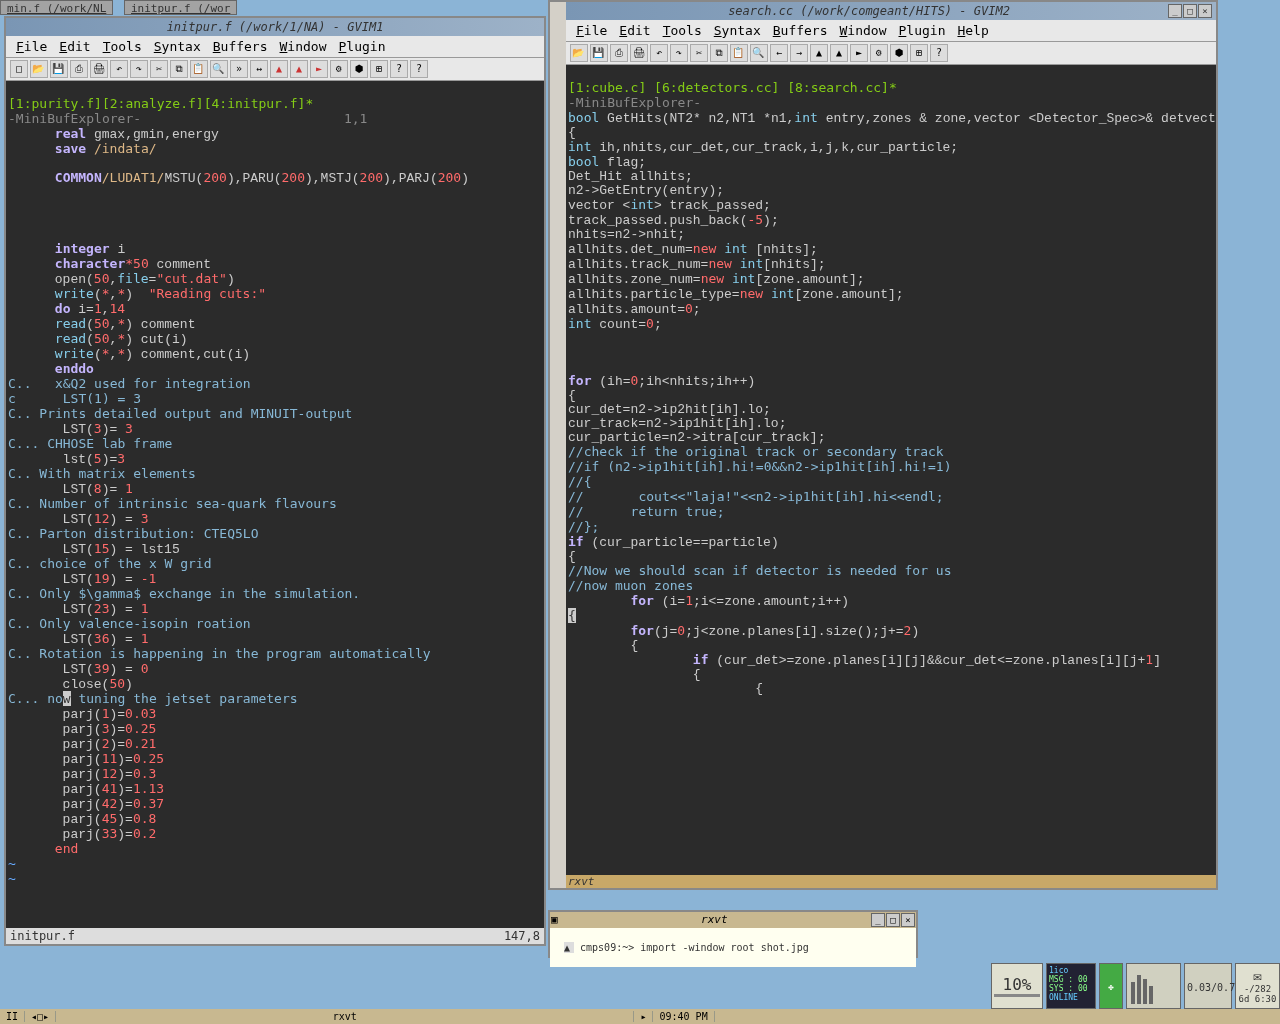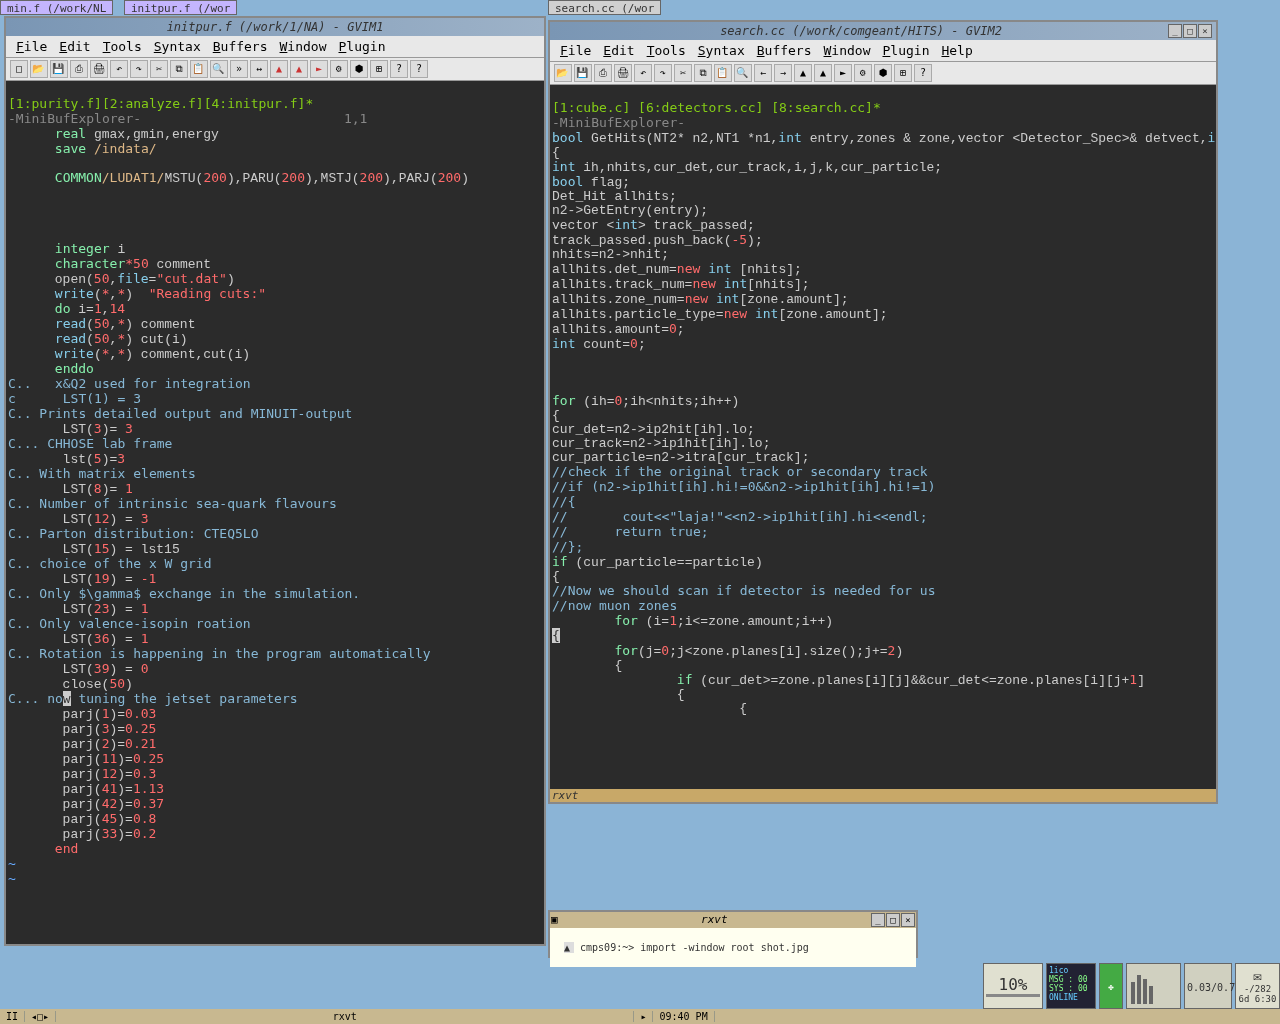--- a/index.html
+++ b/index.html
@@ -1,44 +1,44 @@
 <!DOCTYPE html>
 <html><head>
 <meta charset="utf-8">
 <style>
 * { margin:0; padding:0; box-sizing:border-box; font-family:monospace; }
 body { background:#8bb4d6; width:1280px; height:1024px; overflow:hidden; font-size:12px; }
 .desktop { position:relative; width:100%; height:100%; }
-.wm-tab { position:absolute; background:#c4b5fd; border:1px solid #666; padding:1px 6px; font-size:11px; height:15px; color:#333; }
+.wm-tab { position:absolute; background:#a3a3a3; border:1px solid #666; padding:1px 6px; font-size:11px; height:15px; color:#333;text-decoration:underline; }
 .window { position:absolute; background:#d4d0c8; border:2px solid #888; display:flex; flex-direction:column; }
 .titlebar { background:linear-gradient(to right,#7a96b4,#9db2c8); color:#333; padding:2px 4px; display:flex; align-items:flex-end; height:18px; font-style:italic; font-size:12px; }
 .titlebar .spacer{flex:1;}
 .winbtns { display:flex; gap:1px; }
 .winbtn { width:14px; height:14px; background:#ccc; border:1px solid #666; font-size:9px; text-align:center; line-height:12px; cursor:pointer;}
 .menubar { background:#e8e8e8; padding:2px 6px; display:flex; gap:4px; font-family:sans-serif; font-size:13px; color:#000; border-bottom:1px solid #999;}
 .menubar span { padding:1px 4px; cursor:pointer; }
 .menubar span u { text-decoration:underline; }
 .toolbar { background:#e8e8e8; padding:2px 4px; display:flex; gap:2px; border-bottom:1px solid #999; flex-wrap:nowrap; overflow:hidden;}
 .tbtn { width:18px; height:18px; border:1px solid #aaa; background:#ddd; font-size:10px; text-align:center; line-height:16px; cursor:pointer;}
 .editor { flex:1; background:#2b2b2b; color:#ccc; font-family:'Courier New',monospace; font-size:13px; line-height:14px; padding:2px; overflow:hidden; white-space:pre; position:relative;}
 .statusbar { background:#ddd; color:#333; padding:1px 4px; font-size:12px; display:flex;}
 .statusbar .r{margin-left:auto;}
 
-.kw{color:#86efac;font-weight:normal;} .ty{color:#87ceeb;} .num{color:#ff6b6b;} .str{color:#ff6b6b;}
+.kw{color:#c4b5fd;font-weight:bold;} .ty{color:#87ceeb;} .num{color:#ff6b6b;} .str{color:#ff6b6b;}
 .com{color:#87b8d6;} .gold{color:#84cc16;}
 .tan{color:#deb887;}
 .fortcom{color:#87b8d6;}
 .rxvt { position:absolute; background:#d4d0c8; border:2px solid #888; }
 .rxvt .title{background:#c8b890;height:16px;font-style:italic;font-size:11px;text-align:center;padding:1px;}
 .rxvt .term{background:#fffff0;color:#333;font-family:monospace;font-size:10px;padding:14px;}
 .panel { position:absolute; bottom:0; left:0; right:0; height:15px; background:#c8b890; display:flex; align-items:center; font-size:10px;}
 .panel .item{padding:0 6px; border-right:1px solid #998;}
 .tray { position:absolute; right:0; bottom:15px; height:50px; display:flex; gap:3px; align-items:flex-end;}
 .applet { height:46px; background:#333; border:1px solid #666; color:#8f8; font-size:9px; padding:2px; }
-.cpu{width:60px;background:#e0e0d0;color:#333;display:flex;flex-direction:column;justify-content:center;align-items:center;}
+.cpu{width:52px;background:#e0e0d0;color:#333;display:flex;flex-direction:column;justify-content:center;align-items:center;}
 .net{width:50px;}
 .mail{width:45px;background:#e0e0d0;color:#333;display:flex;flex-direction:column;align-items:center;justify-content:center;}
 .mixer{width:55px;background:#d0d0c0;}
 .load{width:48px;background:#d0d0c0;color:#333;text-align:center;line-height:44px;font-size:10px;}
 .minibuf{color:#888;text-align:right;}
 .pos{color:#888;}
 .cur{background:#ccc;color:#333;}
 .tabsearch{position:absolute;top:0;left:548px;background:#d0d0d0;border:1px solid #666;padding:1px 6px;font-size:11px;height:15px;color:#333;}
 .sbar-rxvt{background:#c8a868;color:#333;font-style:italic;font-size:11px;padding:0 2px;}
 </style>
@@ -136,23 +136,27 @@
        parj(<span class="num">2</span>)=<span class="num">0.21</span>
        parj(<span class="num">11</span>)=<span class="num">0.25</span>
        parj(<span class="num">12</span>)=<span class="num">0.3</span>
        parj(<span class="num">41</span>)=<span class="num">1.13</span>
        parj(<span class="num">42</span>)=<span class="num">0.37</span>
        parj(<span class="num">45</span>)=<span class="num">0.8</span>
        parj(<span class="num">33</span>)=<span class="num">0.2</span>
       <span class="num">end</span>
 <span style="color:#6af;">~</span>
 <span style="color:#6af;">~</span></div>
-</div>
-
-<div class="window" style="left:548px; top:20px; width:670px; height:784px;">
+  <div class="statusbar">
+    <span>initpur.f</span>
+    <span class="r">147,8</span>
+  </div>
+</div>
+
+<div class="window" style="left:548px; top:0; width:670px; height:890px;padding-left:16px;">
   <div class="titlebar">
     <span class="spacer"></span>
     <span>search.cc (/work/comgeant/HITS) - GVIM2</span>
     <span class="spacer"></span>
     <div class="winbtns">
       <div class="winbtn">_</div>
       <div class="winbtn">□</div>
       <div class="winbtn">×</div>
     </div>
   </div>

